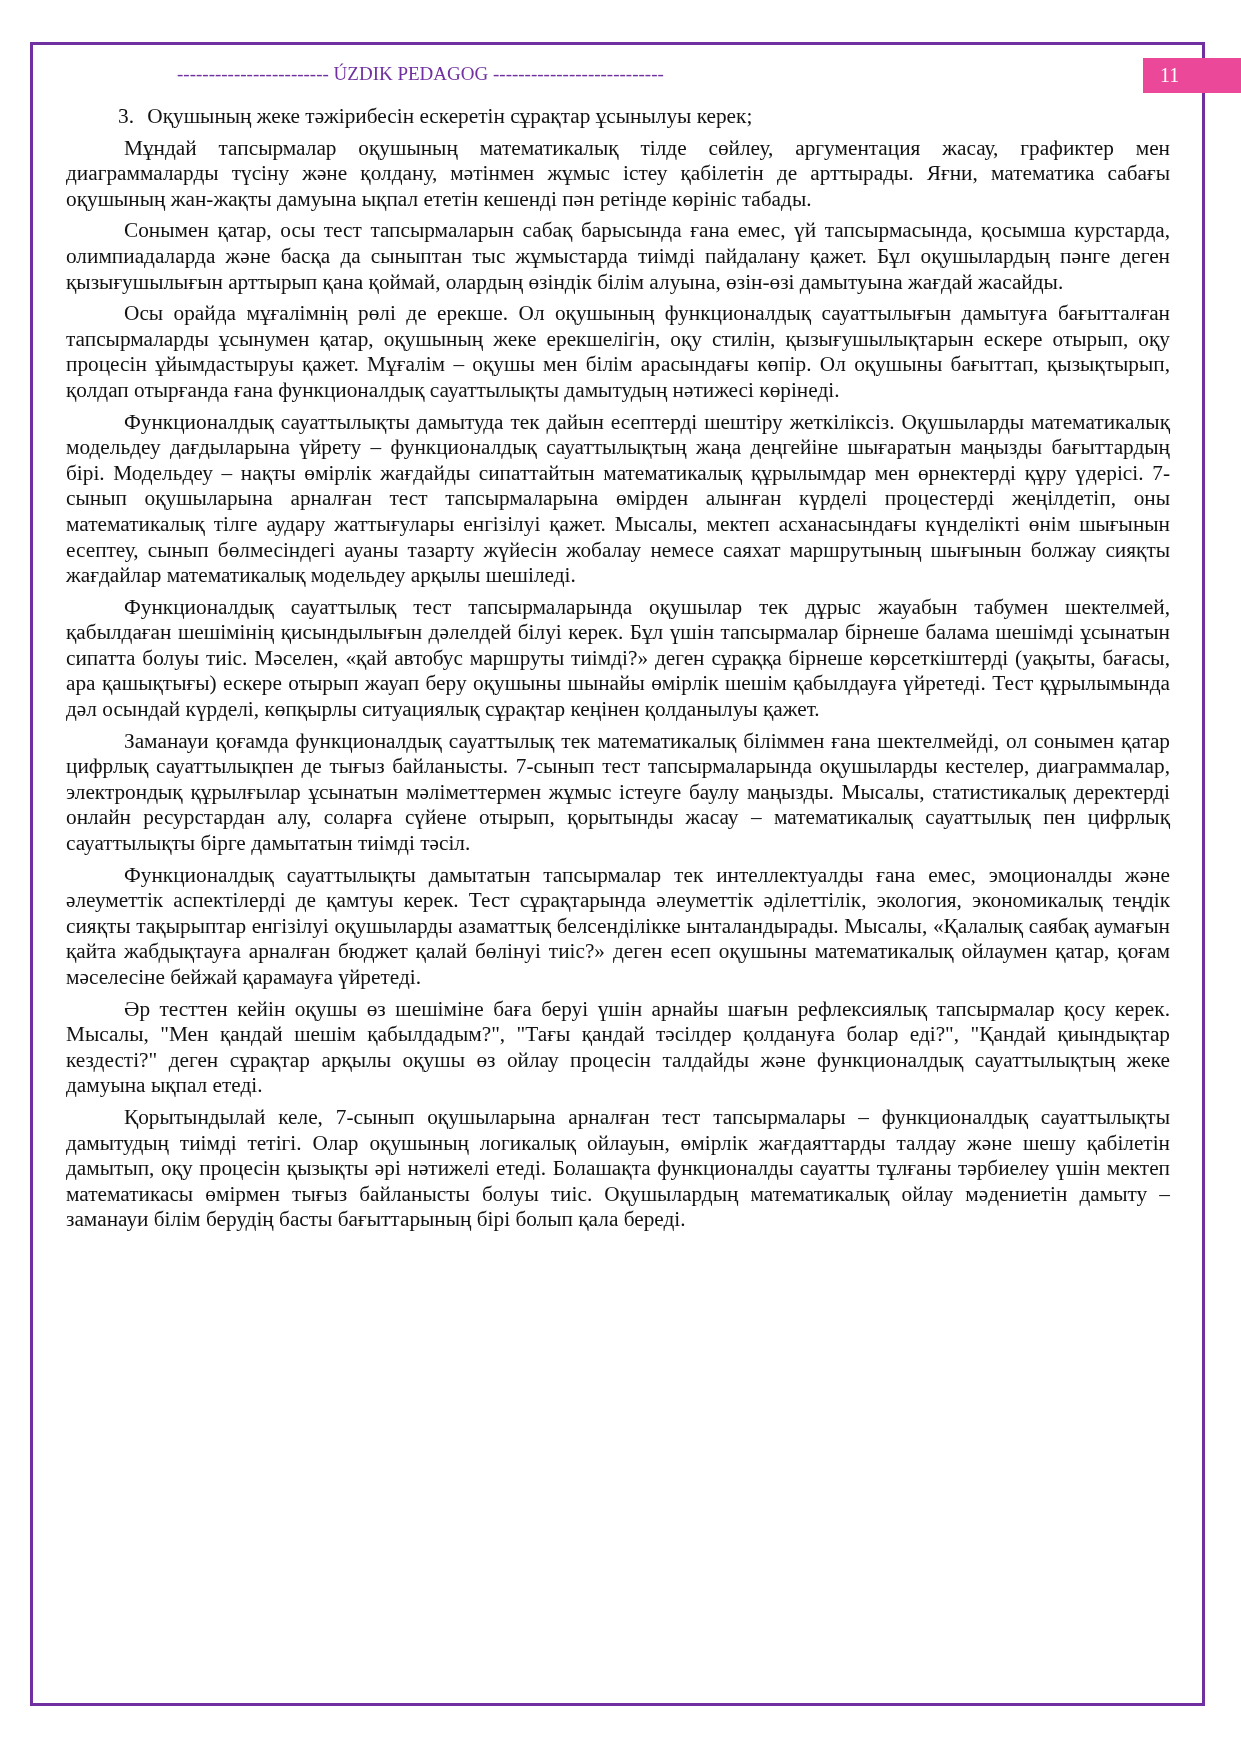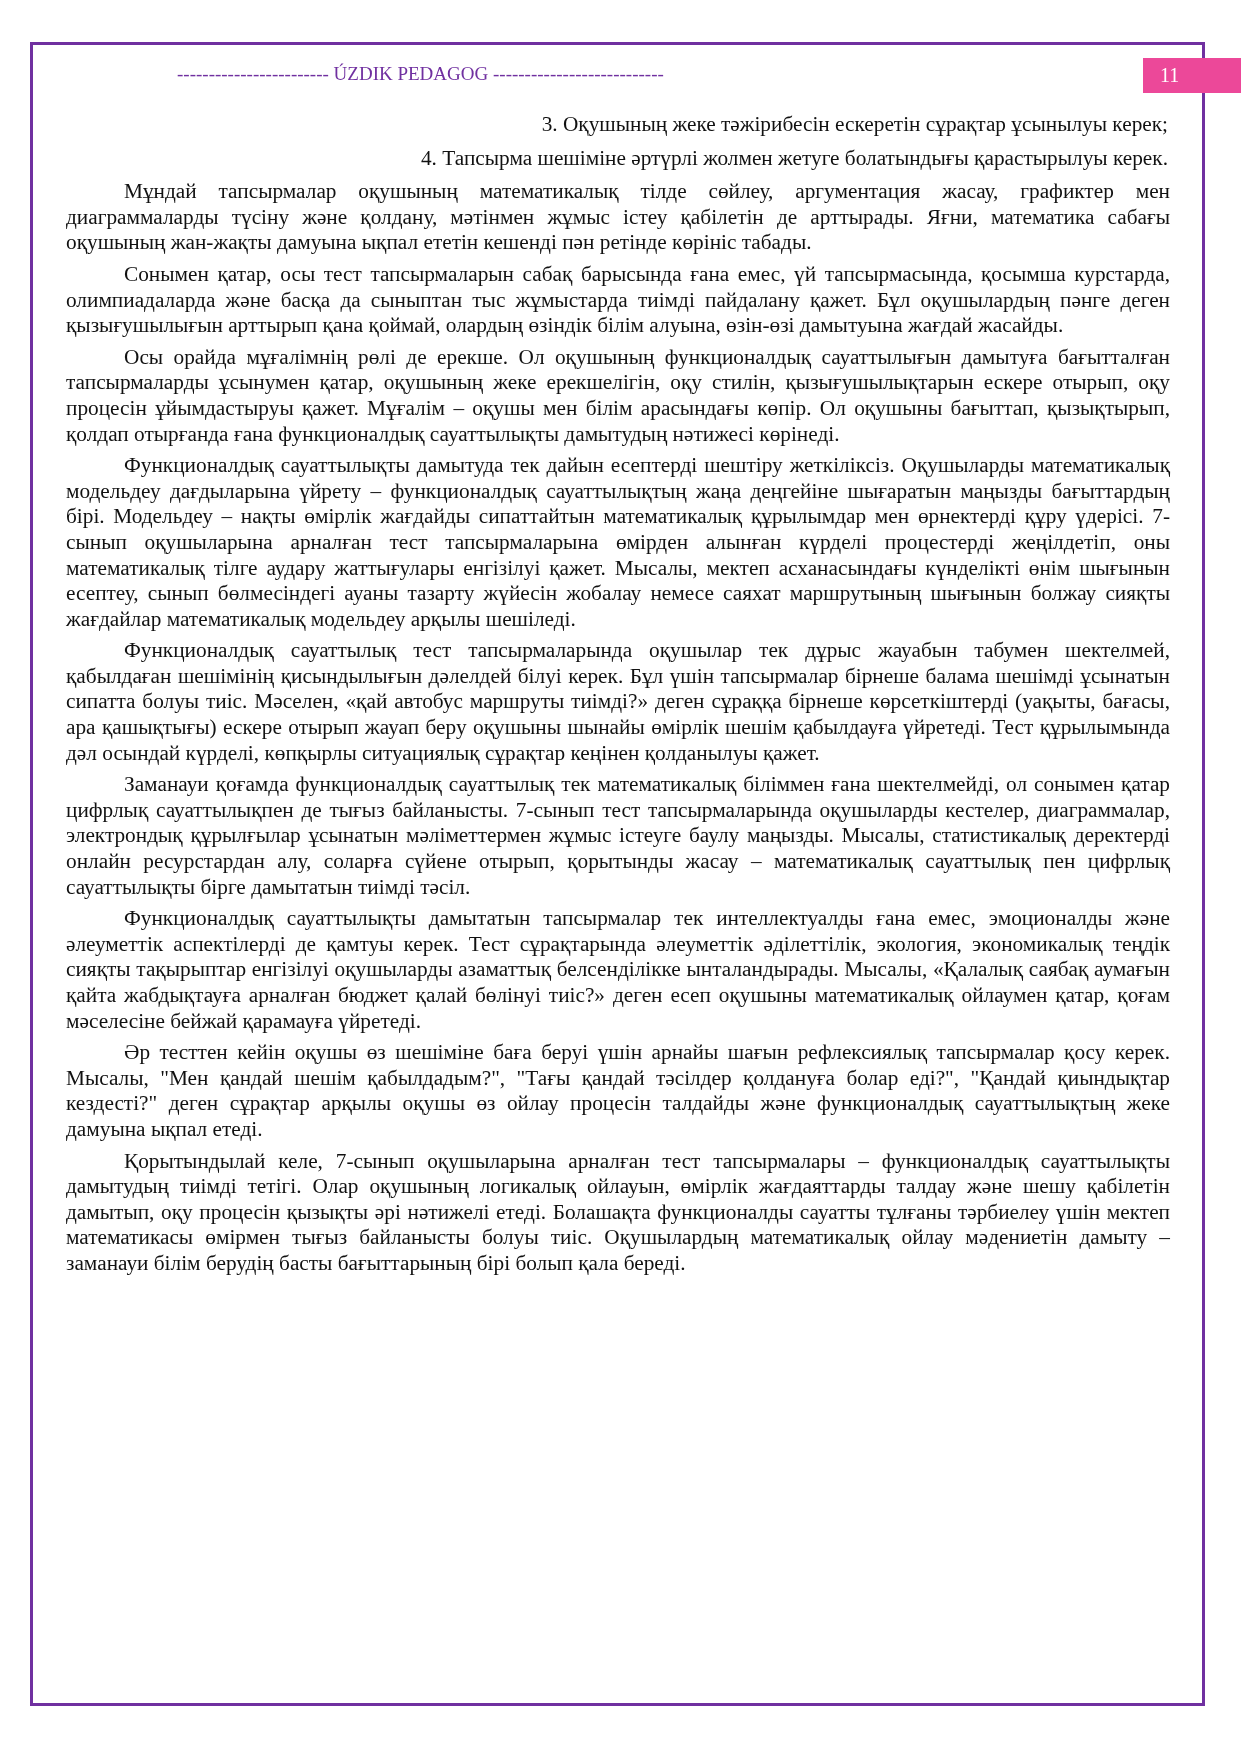--- a/index.html
+++ b/index.html
@@ -49,23 +49,23 @@
   }
   .content {
     position: absolute;
     left: 60px;
     top: 104px;
     width: 1116px;
     font-size: 21.3px;
     line-height: 25.6px;
   }
   .list-item {
-    margin: 8px;
+    margin: 0;
     padding-left: 58px;
-    text-align: right;
+    text-align: left;
     white-space: nowrap;
   }
   .list-item .num {
     display: inline-block;
     width: 24px;
   }
   .para {
     margin: 6px;
     text-indent: 58px;
     text-align: justify;
@@ -75,21 +75,20 @@
 <body>
 
 <div class="frame"></div>
 
 <div class="running-header">------------------------ ÚZDIK PEDAGOG ---------------------------</div>
 
 <div class="page-badge">11</div>
 
 <div class="content">
   <p class="list-item"><span class="num">3.</span> <span>Оқушының жеке тәжірибесін ескеретін сұрақтар ұсынылуы керек;</span></p>
-  <p class="list-item"><span class="num">4.</span> <span>Тапсырма шешіміне әртүрлі жолмен жетуге болатындығы қарастырылуы керек.</span></p>
 
   <p class="para">Мұндай тапсырмалар оқушының математикалық тілде сөйлеу, аргументация жасау, графиктер мен диаграммаларды түсіну және қолдану, мәтінмен жұмыс істеу қабілетін де арттырады. Яғни, математика сабағы оқушының жан-жақты дамуына ықпал ететін кешенді пән ретінде көрініс табады.</p>
   <p class="para">Сонымен қатар, осы тест тапсырмаларын сабақ барысында ғана емес, үй тапсырмасында, қосымша курстарда, олимпиадаларда және басқа да сыныптан тыс жұмыстарда тиімді пайдалану қажет. Бұл оқушылардың пәнге деген қызығушылығын арттырып қана қоймай, олардың өзіндік білім алуына, өзін-өзі дамытуына жағдай жасайды.</p>
   <p class="para">Осы орайда мұғалімнің рөлі де ерекше. Ол оқушының функционалдық сауаттылығын дамытуға бағытталған тапсырмаларды ұсынумен қатар, оқушының жеке ерекшелігін, оқу стилін, қызығушылықтарын ескере отырып, оқу процесін ұйымдастыруы қажет. Мұғалім – оқушы мен білім арасындағы көпір. Ол оқушыны бағыттап, қызықтырып, қолдап отырғанда ғана функционалдық сауаттылықты дамытудың нәтижесі көрінеді.</p>
   <p class="para">Функционалдық сауаттылықты дамытуда тек дайын есептерді шештіру жеткіліксіз. Оқушыларды математикалық модельдеу дағдыларына үйрету – функционалдық сауаттылықтың жаңа деңгейіне шығаратын маңызды бағыттардың бірі. Модельдеу – нақты өмірлік жағдайды сипаттайтын математикалық құрылымдар мен өрнектерді құру үдерісі. 7-сынып оқушыларына арналған тест тапсырмаларына өмірден алынған күрделі процестерді жеңілдетіп, оны математикалық тілге аудару жаттығулары енгізілуі қажет. Мысалы, мектеп асханасындағы күнделікті өнім шығынын есептеу, сынып бөлмесіндегі ауаны тазарту жүйесін жобалау немесе саяхат маршрутының шығынын болжау сияқты жағдайлар математикалық модельдеу арқылы шешіледі.</p>
   <p class="para">Функционалдық сауаттылық тест тапсырмаларында оқушылар тек дұрыс жауабын табумен шектелмей, қабылдаған шешімінің қисындылығын дәлелдей білуі керек. Бұл үшін тапсырмалар бірнеше балама шешімді ұсынатын сипатта болуы тиіс. Мәселен, «қай автобус маршруты тиімді?» деген сұраққа бірнеше көрсеткіштерді (уақыты, бағасы, ара қашықтығы) ескере отырып жауап беру оқушыны шынайы өмірлік шешім қабылдауға үйретеді. Тест құрылымында дәл осындай күрделі, көпқырлы ситуациялық сұрақтар кеңінен қолданылуы қажет.</p>
   <p class="para">Заманауи қоғамда функционалдық сауаттылық тек математикалық біліммен ғана шектелмейді, ол сонымен қатар цифрлық сауаттылықпен де тығыз байланысты. 7-сынып тест тапсырмаларында оқушыларды кестелер, диаграммалар, электрондық құрылғылар ұсынатын мәліметтермен жұмыс істеуге баулу маңызды. Мысалы, статистикалық деректерді онлайн ресурстардан алу, соларға сүйене отырып, қорытынды жасау – математикалық сауаттылық пен цифрлық сауаттылықты бірге дамытатын тиімді тәсіл.</p>
   <p class="para">Функционалдық сауаттылықты дамытатын тапсырмалар тек интеллектуалды ғана емес, эмоционалды және әлеуметтік аспектілерді де қамтуы керек. Тест сұрақтарында әлеуметтік әділеттілік, экология, экономикалық теңдік сияқты тақырыптар енгізілуі оқушыларды азаматтық белсенділікке ынталандырады. Мысалы, «Қалалық саябақ аумағын қайта жабдықтауға арналған бюджет қалай бөлінуі тиіс?» деген есеп оқушыны математикалық ойлаумен қатар, қоғам мәселесіне бейжай қарамауға үйретеді.</p>
   <p class="para">Әр тесттен кейін оқушы өз шешіміне баға беруі үшін арнайы шағын рефлексиялық тапсырмалар қосу керек. Мысалы, "Мен қандай шешім қабылдадым?", "Тағы қандай тәсілдер қолдануға болар еді?", "Қандай қиындықтар кездесті?" деген сұрақтар арқылы оқушы өз ойлау процесін талдайды және функционалдық сауаттылықтың жеке дамуына ықпал етеді.</p>
   <p class="para">Қорытындылай келе, 7-сынып оқушыларына арналған тест тапсырмалары – функционалдық сауаттылықты дамытудың тиімді тетігі. Олар оқушының логикалық ойлауын, өмірлік жағдаяттарды талдау және шешу қабілетін дамытып, оқу процесін қызықты әрі нәтижелі етеді. Болашақта функционалды сауатты тұлғаны тәрбиелеу үшін мектеп математикасы өмірмен тығыз байланысты болуы тиіс. Оқушылардың математикалық ойлау мәдениетін дамыту – заманауи білім берудің басты бағыттарының бірі болып қала береді.</p>

